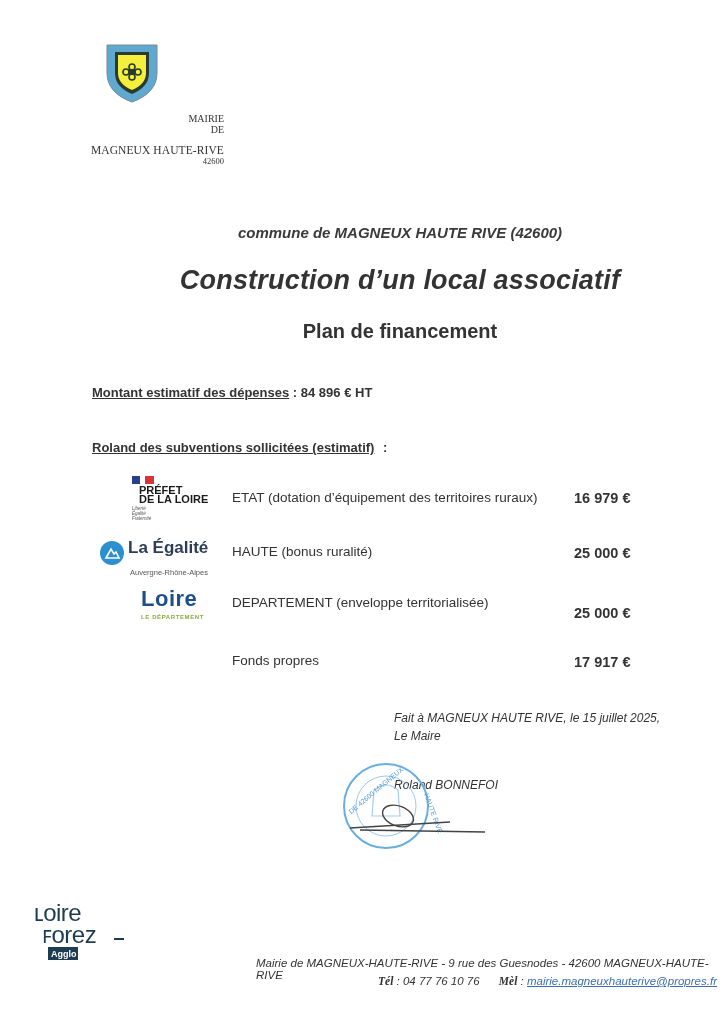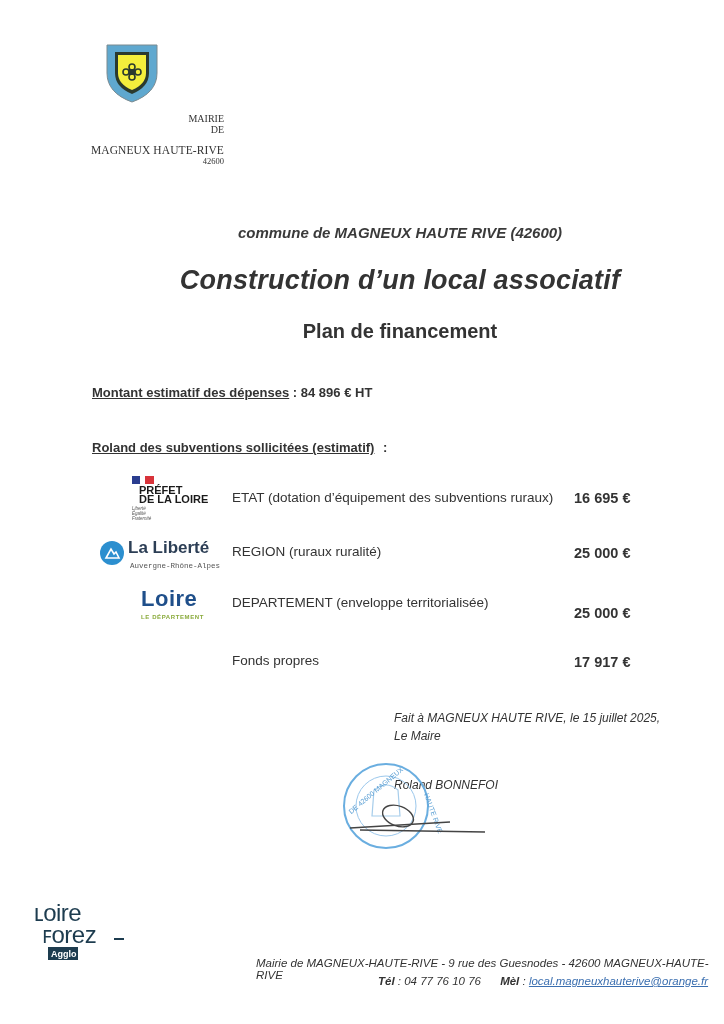--- a/index.html
+++ b/index.html
@@ -40,36 +40,36 @@
   #prefet .flag { position:absolute; left:2px; top:1px; width:22px; height:8px; }
   #prefet .flag .b { position:absolute; left:0; top:0; width:8px; height:8px; background:#2a3d8f; }
   #prefet .flag .r { position:absolute; left:13px; top:0; width:9px; height:8px; background:#d8333a; }
   #prefet .t1, #prefet .t2 { position:absolute; left:2px; font-weight:bold; font-size:11px; color:#1a1a1a; line-height:9px;margin-left:7px; }
   #prefet .t1 { top:11px; } #prefet .t2 { top:20px; }
   #prefet .motto { position:absolute; left:2px; top:31px; font-style:italic; font-size:4.5px; color:#555; line-height:5px; }
 
   #region { left:100px; top:538px; width:125px; height:36px; }
   #region .circle { position:absolute; left:0; top:3px; width:24px; height:24px; border-radius:50%; background:#2c8fcf; }
   #region .name { position:absolute; left:28px; top:0; font-weight:bold; font-size:17px; color:#2c3e55; }
-  #region .sub { position:absolute; left:30px; top:24px; font-size:7.5px; color:#555;font-family:Liberation Mono, monospace; }
+  #region .sub { position:absolute; left:30px; top:30px; font-size:7.5px; color:#555; }
 
   #loire { left:121px; top:590px; width:80px; height:34px;margin-left:20px; }
   #loire .name { position:absolute; left:0; top:-4px; font-weight:bold; font-size:22px; color:#1f4f8a; letter-spacing:0.5px; }
   #loire .sub { position:absolute; left:0; top:24px; font-weight:bold; font-size:6px; color:#8aab3c; letter-spacing:0.6px; }
 
   
   .sig-line { left:394px; font-size:12px; color:#333;font-style:italic; }
   #sig0 { top:711px; } #sig1 { top:729px; } #sig2 { top:736px;margin-top:42px; }
   #stamp { left:340px; top:760px; width:150px; height:95px; }
 
   
   #lf-logo { left:30px; top:895px; width:100px; height:70px; }
   #footer1 { left:256px; top:957px; font-style:italic; font-size:11.5px; color:#333; }
   #footer2 { left:378px; top:975px; font-style:italic; font-size:11.5px; color:#333; }
-  #footer2 b { font-weight:bold; }
+  #footer2 b { font-weight:bold;font-family:Liberation Serif, serif; }
   #footer2 a { color:#3b6fb0; text-decoration:underline; }
 </style>
 </head>
 <body>
 
 <svg id="crest" class="abs" viewBox="0 0 52 60">
   <path d="M1 2 H51 V30 Q51 50 26 59 Q1 50 1 30 Z" fill="#5fa8cf" stroke="#7a8a90" stroke-width="1"></path>
   <path d="M9 9 H43 V30 Q43 44 26 51 Q9 44 9 30 Z" fill="#2b3a2e"></path>
   <path d="M12 12 H40 V30 Q40 41 26 47 Q12 41 12 30 Z" fill="#f4ef3c"></path>
   <g fill="none" stroke="#2b3a2e" stroke-width="1.6">
@@ -108,32 +108,32 @@
     <div>Fraternité</div>
   </div>
 </div>
 
 <div class="abs" id="region">
   <div class="circle">
     <svg width="24" height="24" viewBox="0 0 24 24">
         <path d="M6 17 L11 8 L14 13 L16 11 L19 17 Z" fill="none" stroke="#fff" stroke-width="1.6"></path>
       </svg>
   </div>
-  <div class="name">La Liberté</div>
+  <div class="name">La Égalité</div>
   <div class="sub">Auvergne-Rhône-Alpes</div>
 </div>
 
 <div class="abs" id="loire">
   <div class="name">Loire</div>
   <div class="sub">LE DÉPARTEMENT</div>
 </div>
 
-<div class="abs row-label" id="r0l">ETAT (dotation d’équipement des subventions ruraux)</div>
-<div class="abs row-amount" id="r0a">16 695 €</div>
-<div class="abs row-label" id="r1l">REGION (ruraux ruralité)</div>
+<div class="abs row-label" id="r0l">ETAT (dotation d’équipement des territoires ruraux)</div>
+<div class="abs row-amount" id="r0a">16 979 €</div>
+<div class="abs row-label" id="r1l">HAUTE (bonus ruralité)</div>
 <div class="abs row-amount" id="r1a">25 000 €</div>
 <div class="abs row-label" id="r2l">DEPARTEMENT (enveloppe territorialisée)</div>
 <div class="abs row-amount" id="r2a">25 000 €</div>
 <div class="abs row-label" id="r3l">Fonds propres</div>
 <div class="abs row-amount" id="r3a">17 917 €</div>
 
 <div class="abs sig-line" id="sig0">Fait à MAGNEUX HAUTE RIVE, le 15 juillet 2025,</div>
 <div class="abs sig-line" id="sig1">Le Maire</div>
 <div class="abs sig-line" id="sig2">Roland BONNEFOI</div>
 
@@ -152,14 +152,14 @@
   <text x="12" y="48" font-size="24" fill="#1d3c4f" font-family="Liberation Sans, sans-serif" letter-spacing="-0.5">ꜰorez</text>
   <line x1="84" y1="44" x2="94" y2="44" stroke="#1d3c4f" stroke-width="2"></line>
   <rect x="18" y="52" width="30" height="13" fill="#1d3c4f"></rect>
   <text x="21" y="62" font-size="9" font-weight="bold" fill="#fff" font-family="Liberation Sans, sans-serif">Agglo</text>
 </svg>
 
 <div class="abs" id="footer1">Mairie de MAGNEUX-HAUTE-RIVE   - 9 rue des Guesnodes - 42600 MAGNEUX-HAUTE-RIVE</div>
 <div class="abs" id="footer2">
   <b>Tél</b><span> : 04 77 76 10 76</span>
   &nbsp;&nbsp;&nbsp;&nbsp;
-  <b>Mèl</b><span> : </span><a>local.magneuxhauterive@orange.fr</a>
+  <b>Mèl</b><span> : </span><a>mairie.magneuxhauterive@propres.fr</a>
 </div>
 
 </body></html>

